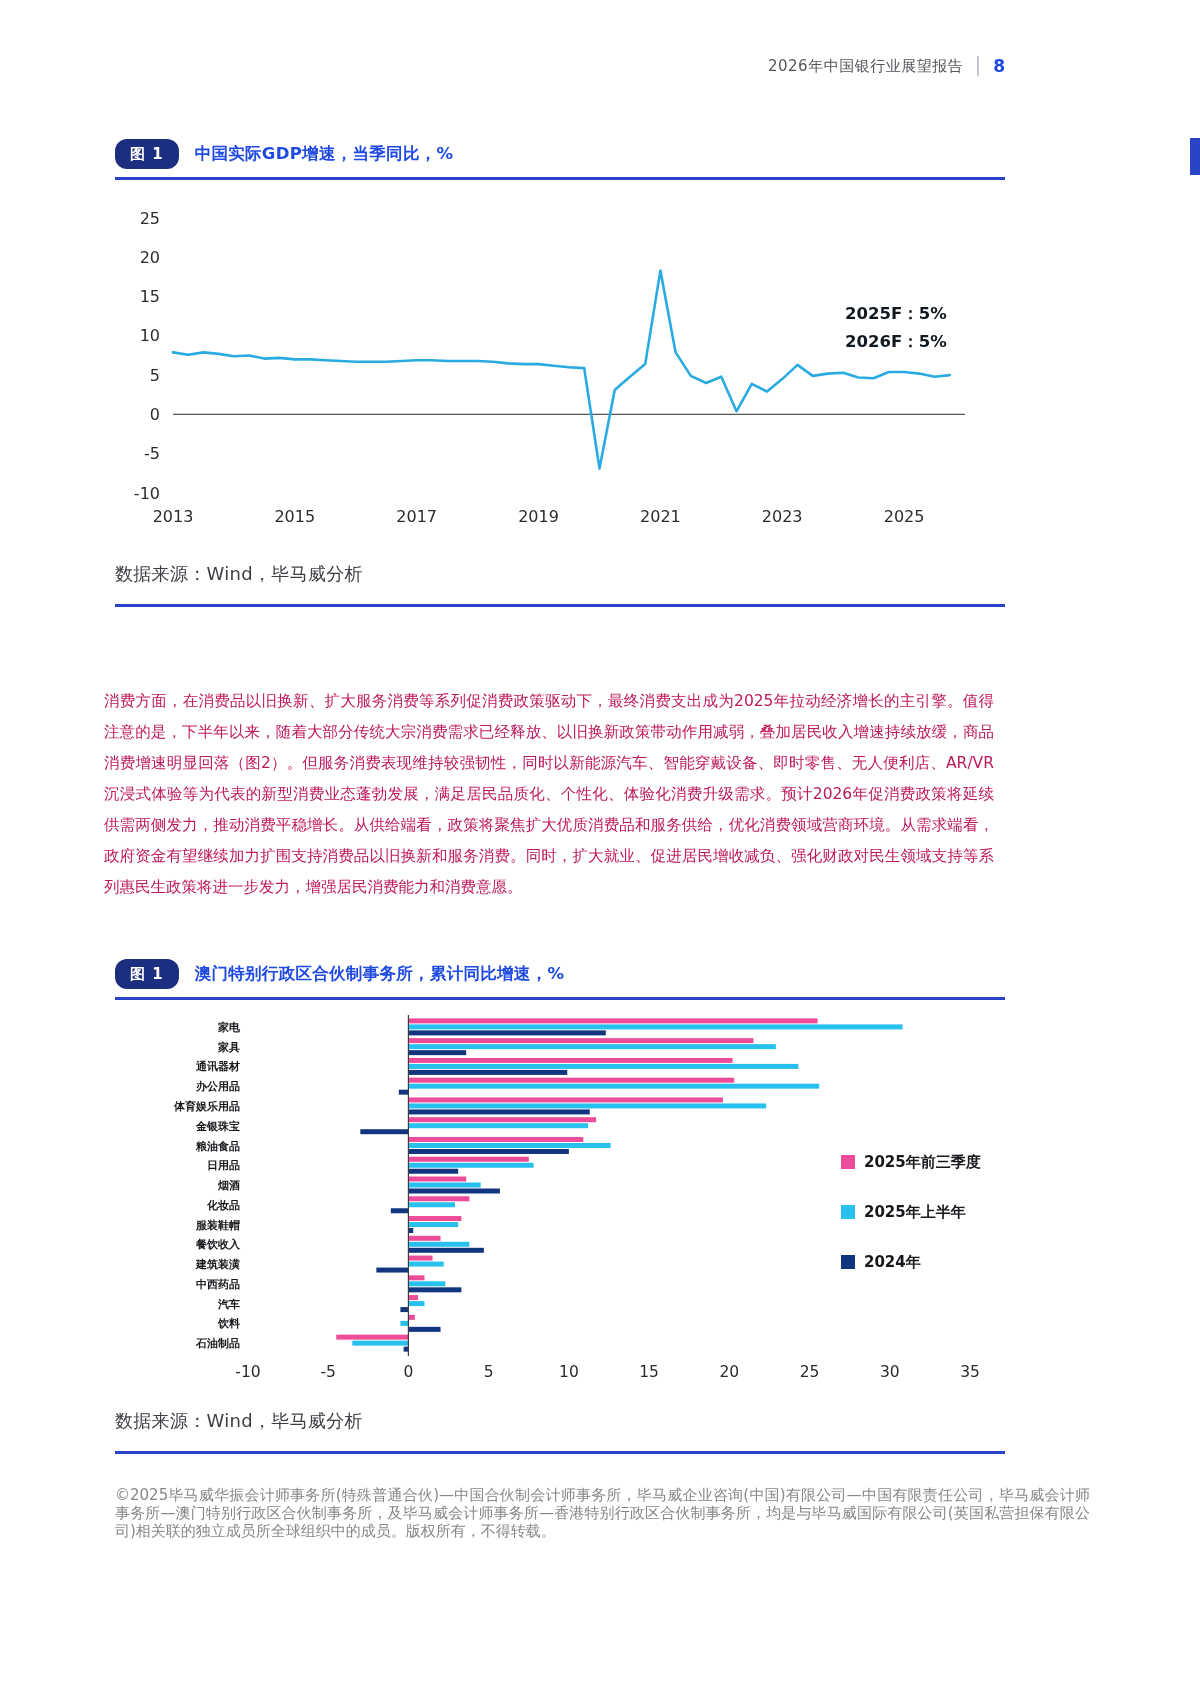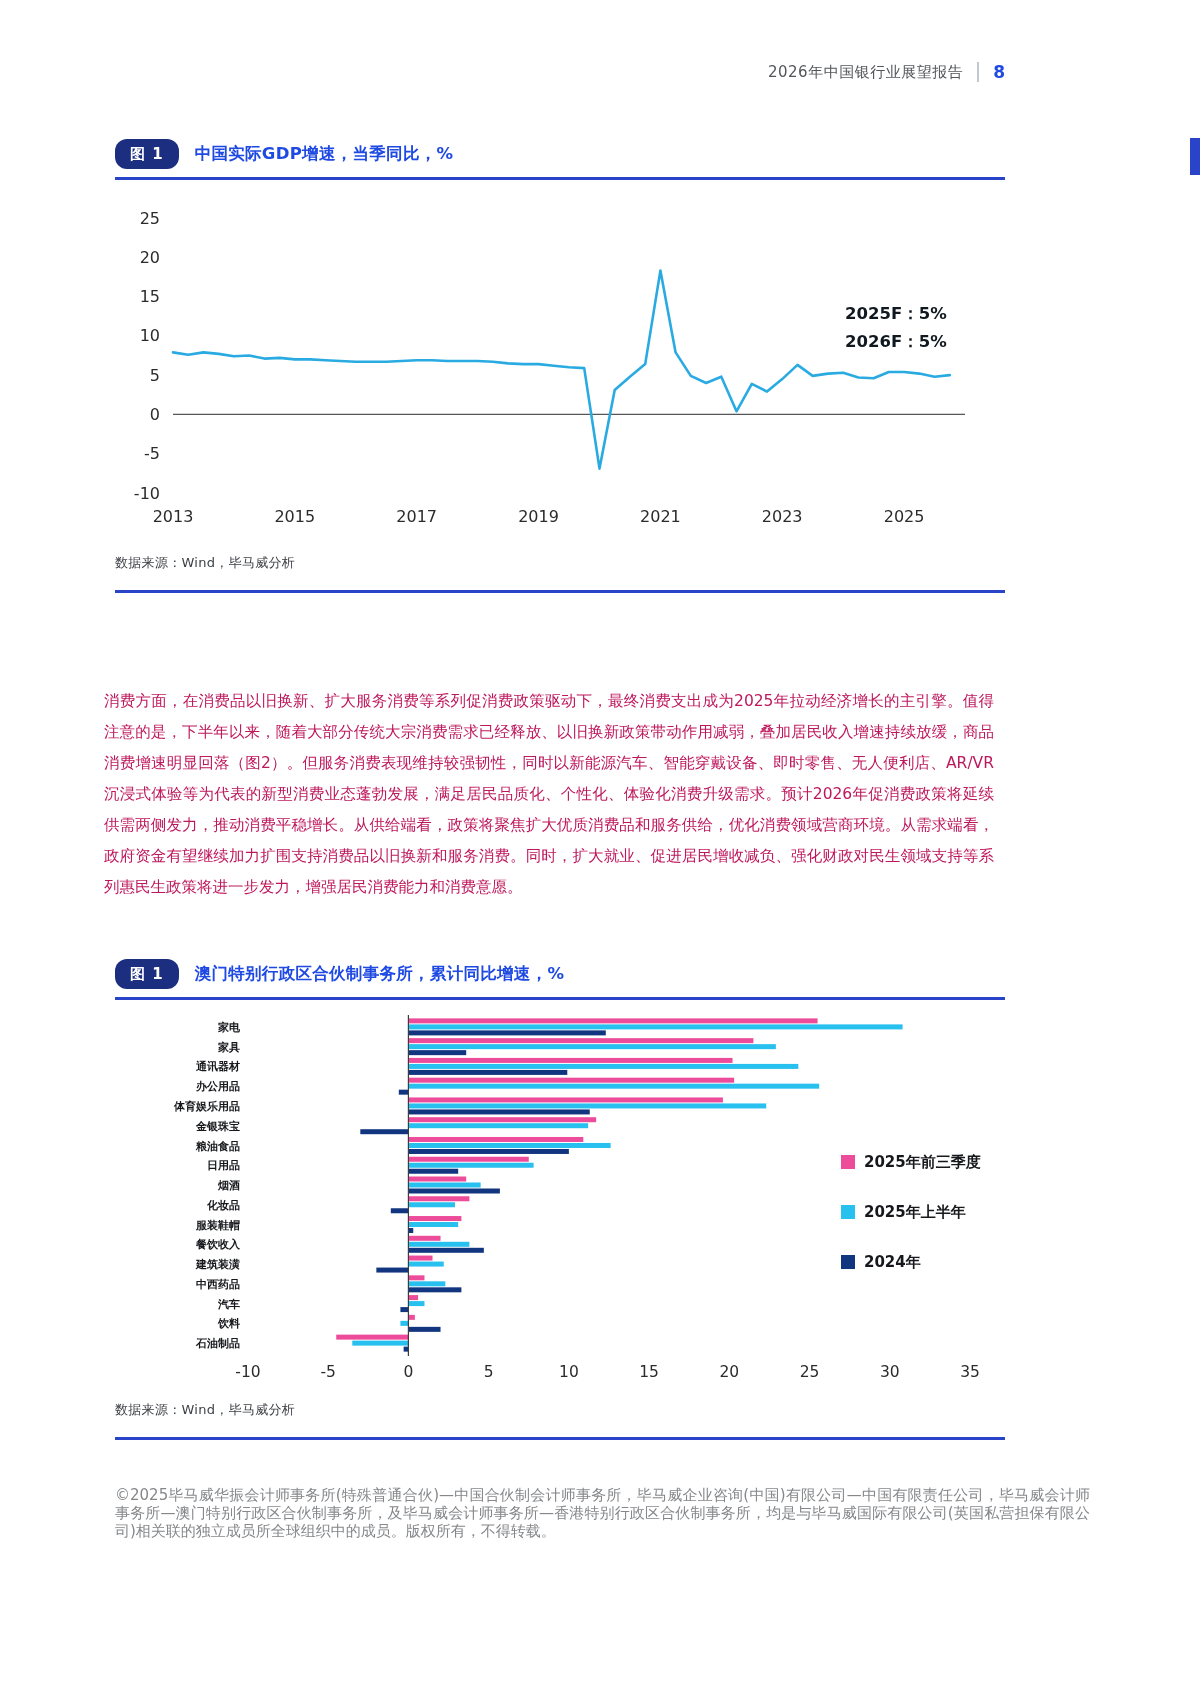--- a/index.html
+++ b/index.html
@@ -5,40 +5,40 @@
   * { margin:0; padding:0; box-sizing:border-box; }
   html,body { background:#ffffff; }
   .page {
     position:relative; width:1200px; height:1685px; background:#fff;
     font-family:"DejaVu Sans","Liberation Sans",sans-serif; color:#1a1a1a; overflow:hidden;
   }
   svg text { font-family:"DejaVu Sans","Liberation Sans",sans-serif; }
 
   
   .page-header {
-    position:absolute; top:59px; left:115px; width:890px; height:26px;
+    position:absolute; top:53px; left:115px; width:890px; height:26px;
     display:flex; justify-content:flex-end; align-items:center; gap:14px;text-align:right;
   }
   .report-title { font-size:15px; color:#54565b; letter-spacing:0.5px; }
   .header-divider { width:2px; height:20px; background:#c3c7cf; }
   .page-number { font-size:17px; font-weight:bold; color:#1e49e2; }
 
   
   .figure { position:absolute; left:115px; width:890px; }
   .fig1 { top:138px; }
   .fig2 { top:958px; }
   .figure-header { display:flex; align-items:center; height:32px; }
   .figure-badge {
     display:inline-block; background:#1b2e7f; color:#fff; font-size:15px; font-weight:bold;
     padding:5px 15px; border-radius:12px; line-height:1.35; letter-spacing:1px;
   }
   .figure-title { margin-left:16px; color:#1e49e2; font-weight:bold; font-size:16.5px; letter-spacing:0.3px;text-align:right; }
   .figure-rule { height:3px; background:#2944c9; margin-top:7px; }
   .chart-area { margin-top:13px; }
-  .source { margin-top:12px; font-size:13px; color:#3c3f44; letter-spacing:0.3px; }
+  .source { margin-top:20px; font-size:18px; color:#3c3f44; letter-spacing:0.3px; }
   .section-rule { height:3px; background:#2944c9; margin-top:18px; }
 
   .edge-accent { position:absolute; top:138px; right:0; width:10px; height:37px; background:#2944c9; }
 
   
   .body-intro {
     position:absolute; top:640px; left:115px; width:890px;
     font-size:15.5px; color:#17181c; line-height:1.8;
   }
   .body-paragraph {

